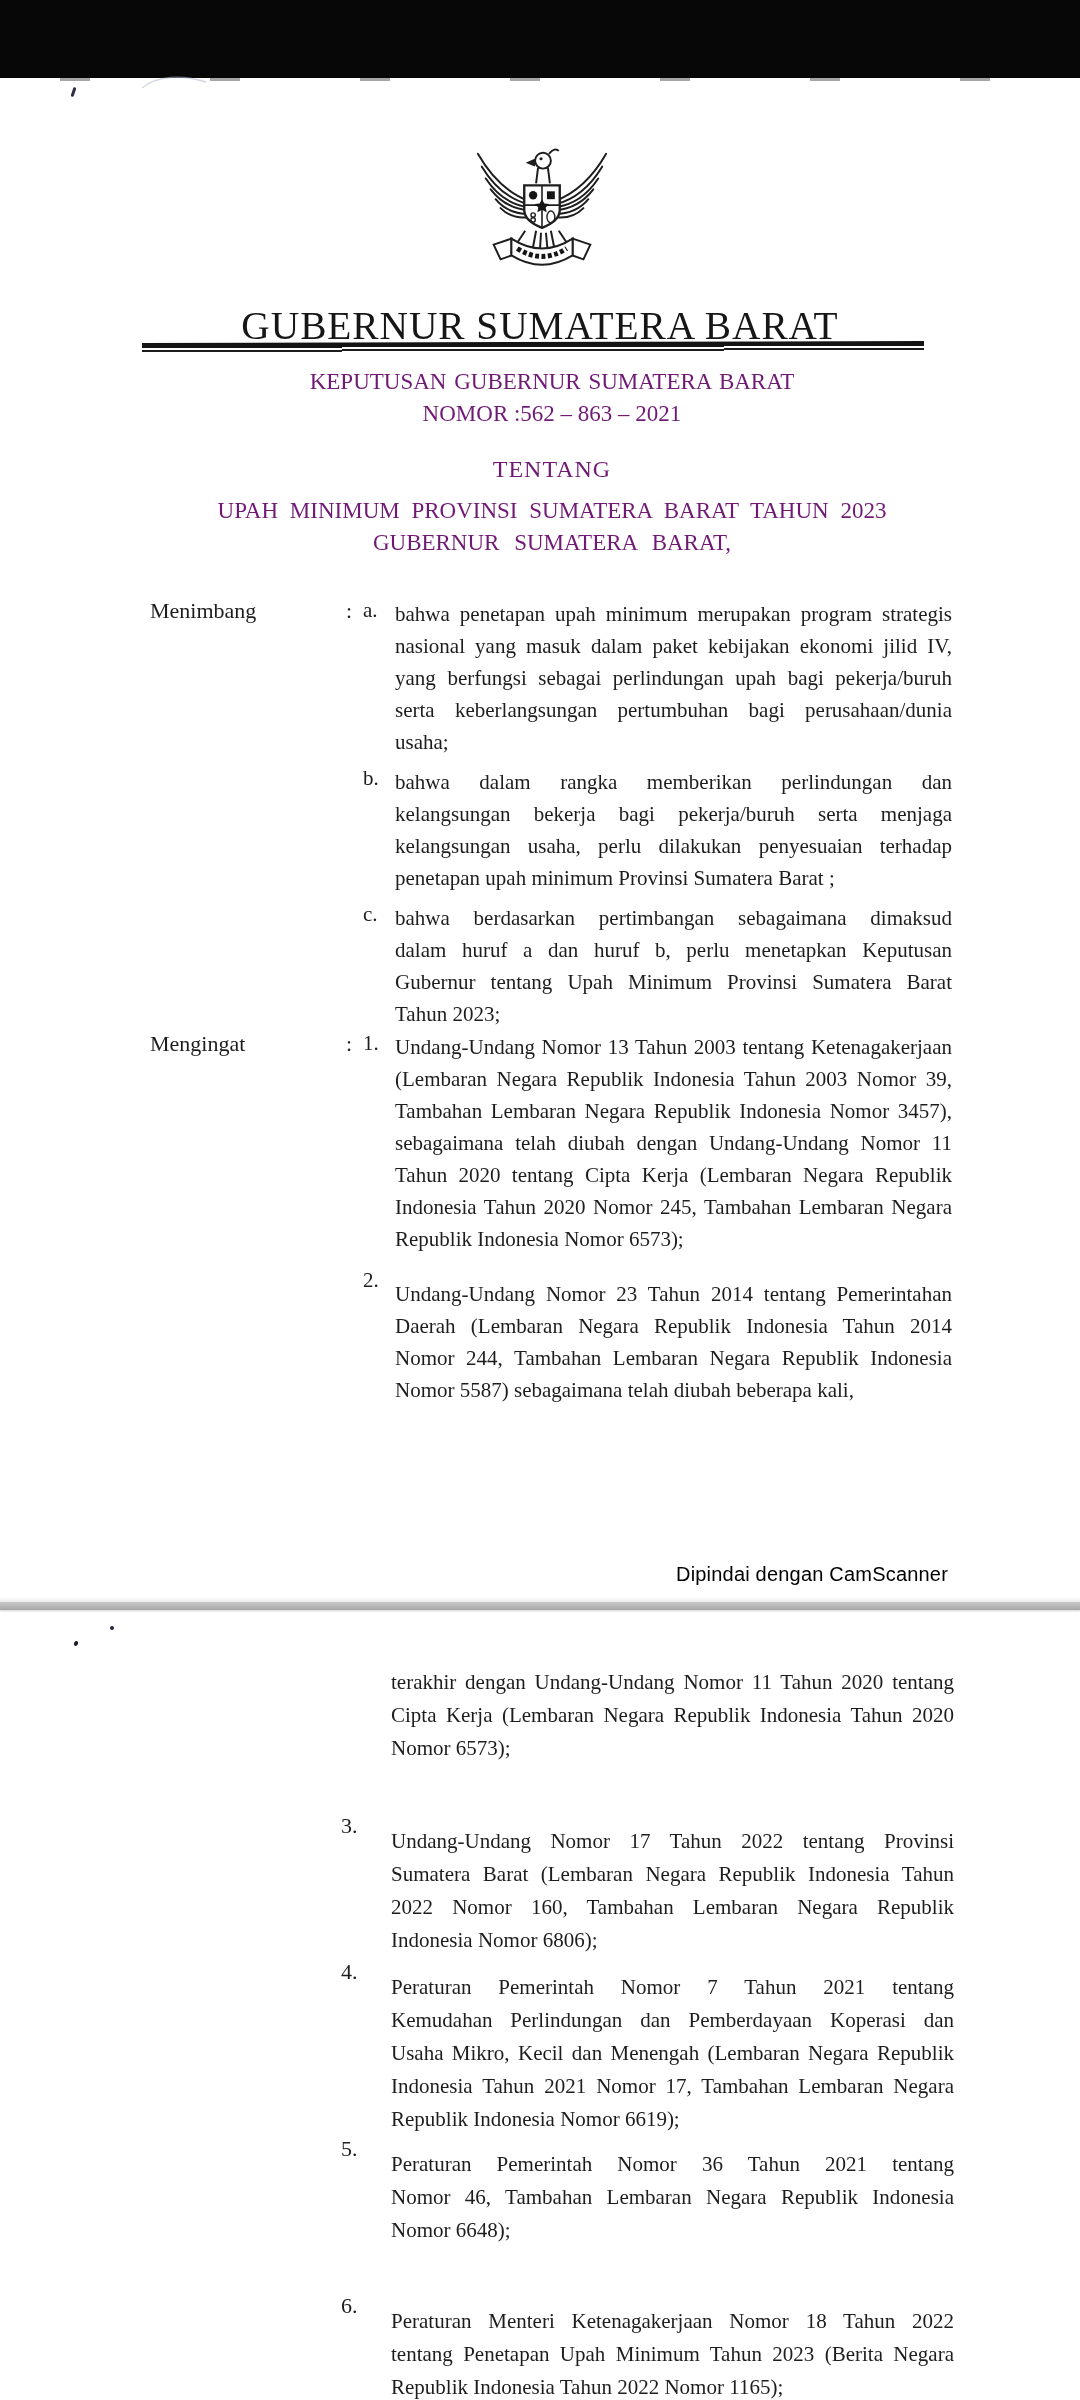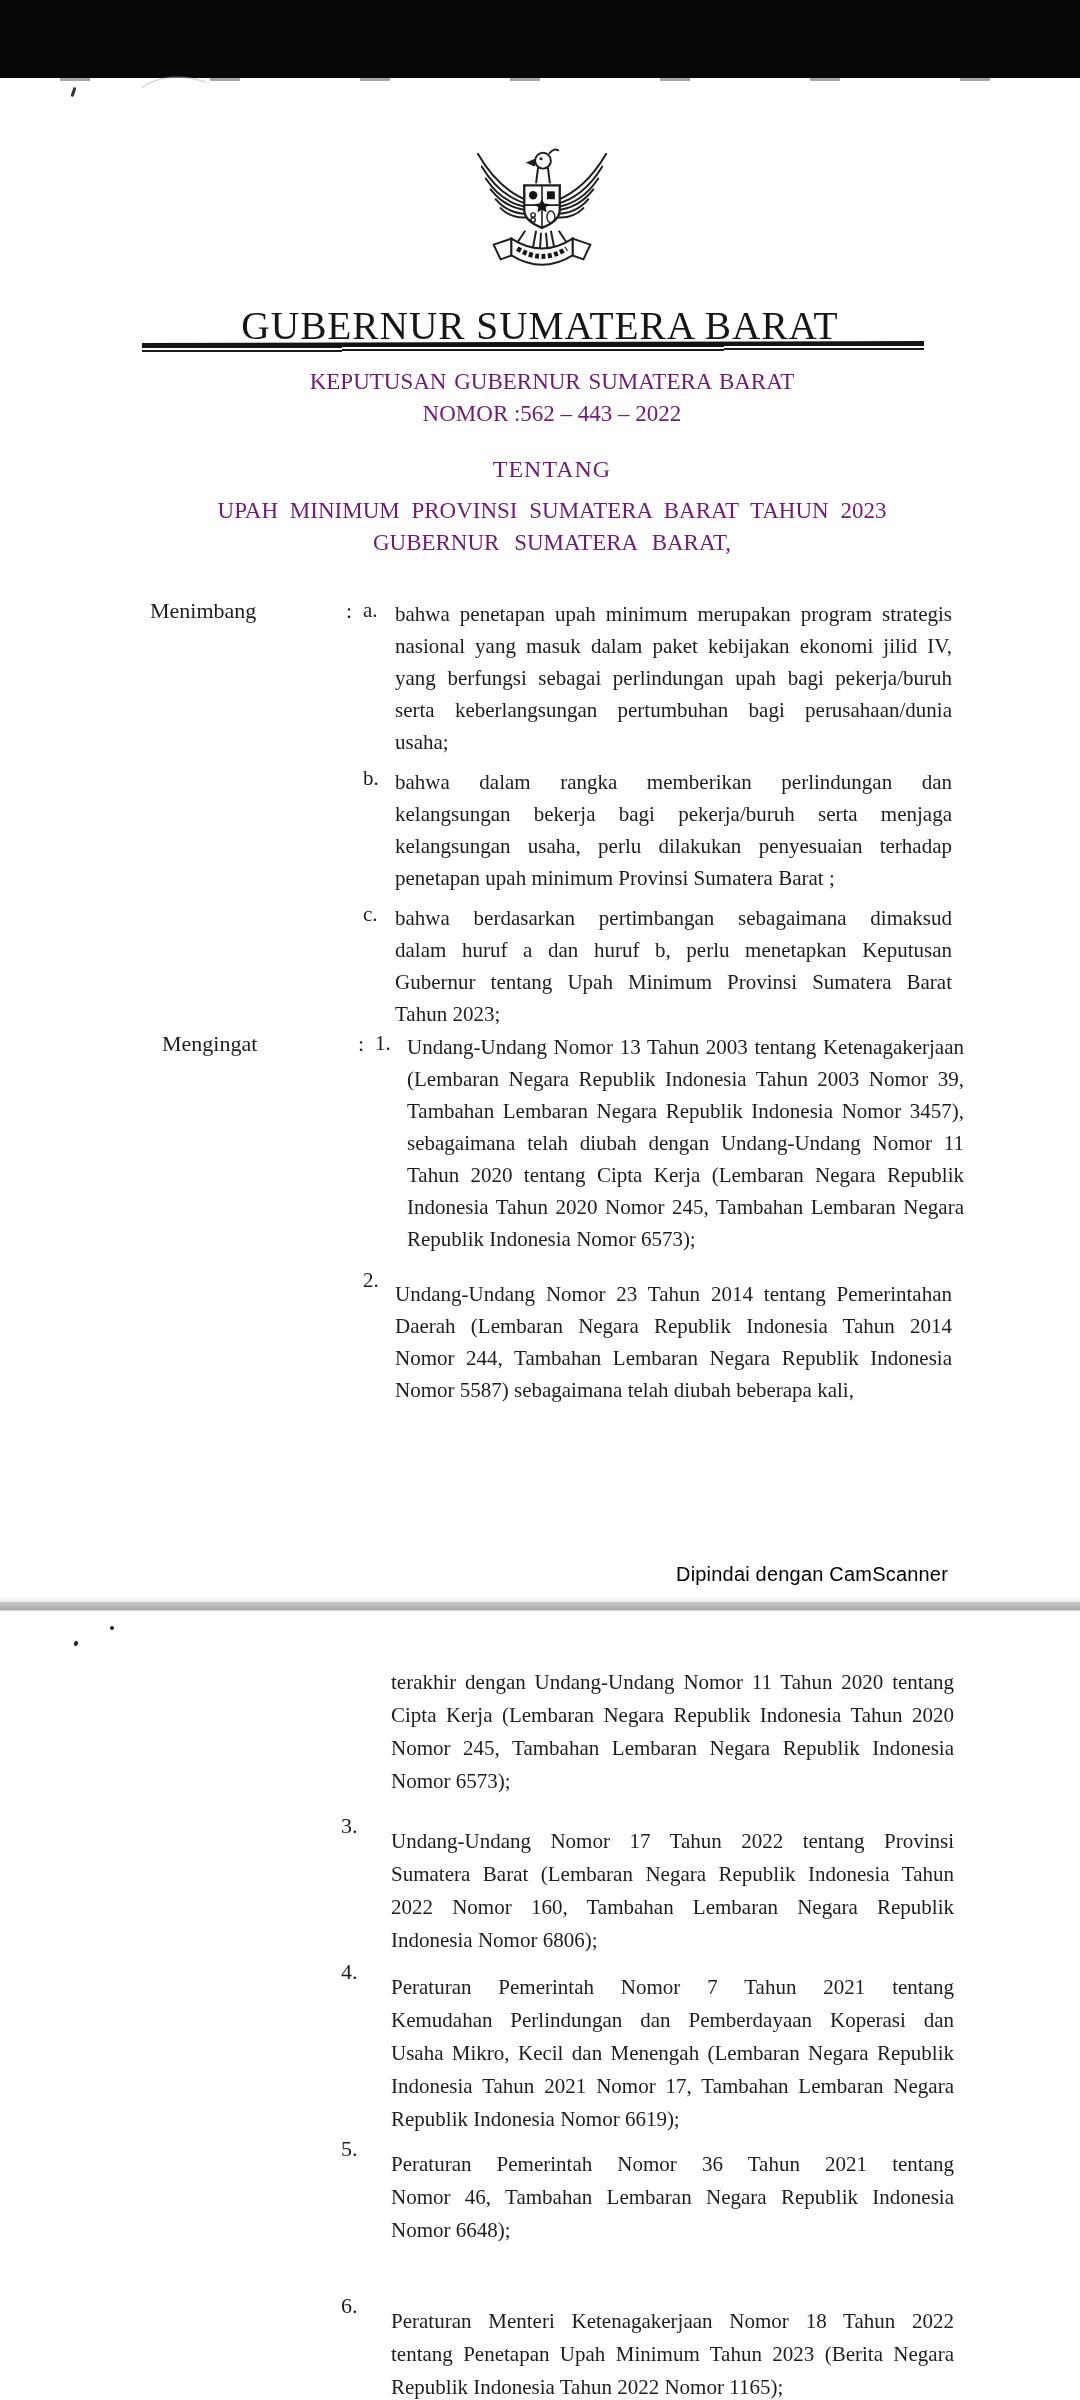--- a/index.html
+++ b/index.html
@@ -41,21 +41,21 @@
   .p2 .marker{left:341px;font-size:22px;}
   .lines{position:absolute;left:395px;width:557px;line-height:32px;font-size:21px;}
   .p2 .lines{left:391px;width:563px;line-height:33px;}
   .tline{text-align:justify;text-align-last:justify;white-space:nowrap;}
   .tline.last{text-align-last:left;}
 
   
   .lbl-men,.col-men,.mark-a,.men-a{top:598px;}
   .mark-b,.men-b{top:766px;}
   .mark-c,.men-c{top:902px;}
-  .lbl-ing,.col-ing,.mark-1,.ing-1{top:1031px;margin-left:12px;}
+  .lbl-ing,.col-ing,.mark-1,.ing-1{top:1031px;}
   .mark-2{top:1268px;}
   .ing-2{top:1278px;}
 
   
   .watermark{position:absolute;left:676px;top:1563px;font-family:"Liberation Sans","DejaVu Sans",sans-serif;
              font-size:20px;font-weight:500;color:#000000;letter-spacing:.2px;}
   .page1-shadow{position:absolute;left:0;top:1596px;width:1080px;height:6px;
              background:linear-gradient(180deg,rgba(0,0,0,0),rgba(0,0,0,.07));}
   .divider{position:absolute;left:0;top:1602px;width:1080px;height:8px;
              background:linear-gradient(180deg,#c9c9c9,#a7a7a7);box-shadow:0 1px 2px rgba(0,0,0,.18);}
@@ -125,21 +125,21 @@
         <path d="M124,106 L106,100 L106,117 L117,121 Z"></path>
         <path d="M44,100 Q75,120 106,100 L106,117 Q75,136 44,117 Z"></path>
       </g>
       <path d="M50,110 Q75,126 100,110" stroke="#151515" stroke-width="5" fill="none" stroke-dasharray="4 2.5"></path>
     </svg>
 
     <div class="doc-title">GUBERNUR SUMATERA BARAT</div>
     <div class="title-rule"></div>
 
     <div class="hc h-decree">KEPUTUSAN GUBERNUR SUMATERA BARAT</div>
-    <div class="hc h-number">NOMOR :562 – 443 – 2022</div>
+    <div class="hc h-number">NOMOR :562 – 863 – 2021</div>
     <div class="hc h-tentang">TENTANG</div>
     <div class="hc h-subject">UPAH MINIMUM PROVINSI SUMATERA BARAT TAHUN 2023</div>
     <div class="hc h-issuer">GUBERNUR SUMATERA BARAT,</div>
 
     <div class="lbl lbl-men">Menimbang</div>
     <div class="colon col-men">:</div>
 
     <div class="marker mark-a">a.</div>
     <div class="lines men-a abs">
         <div class="tline">bahwa penetapan upah minimum merupakan program strategis</div>
@@ -193,21 +193,20 @@
   <div class="page1-shadow"></div>
   <div class="divider"></div>
 
   <div class="p2">
     <div class="dot1"></div>
     <div class="dot2"></div>
 
     <div class="lines cont abs">
         <div class="tline">terakhir dengan Undang-Undang Nomor 11 Tahun 2020 tentang</div>
         <div class="tline">Cipta Kerja (Lembaran Negara Republik Indonesia Tahun 2020</div>
-        <div class="tline">Nomor 245, Tambahan Lembaran Negara Republik Indonesia</div>
         <div class="tline last">Nomor 6573);</div>
       </div>
 
     <div class="marker mark-3">3.</div>
     <div class="lines it-3 abs">
         <div class="tline">Undang-Undang Nomor 17 Tahun 2022 tentang Provinsi</div>
         <div class="tline">Sumatera Barat (Lembaran Negara Republik Indonesia Tahun</div>
         <div class="tline">2022 Nomor 160, Tambahan Lembaran Negara Republik</div>
         <div class="tline last">Indonesia Nomor 6806);</div>
       </div>

